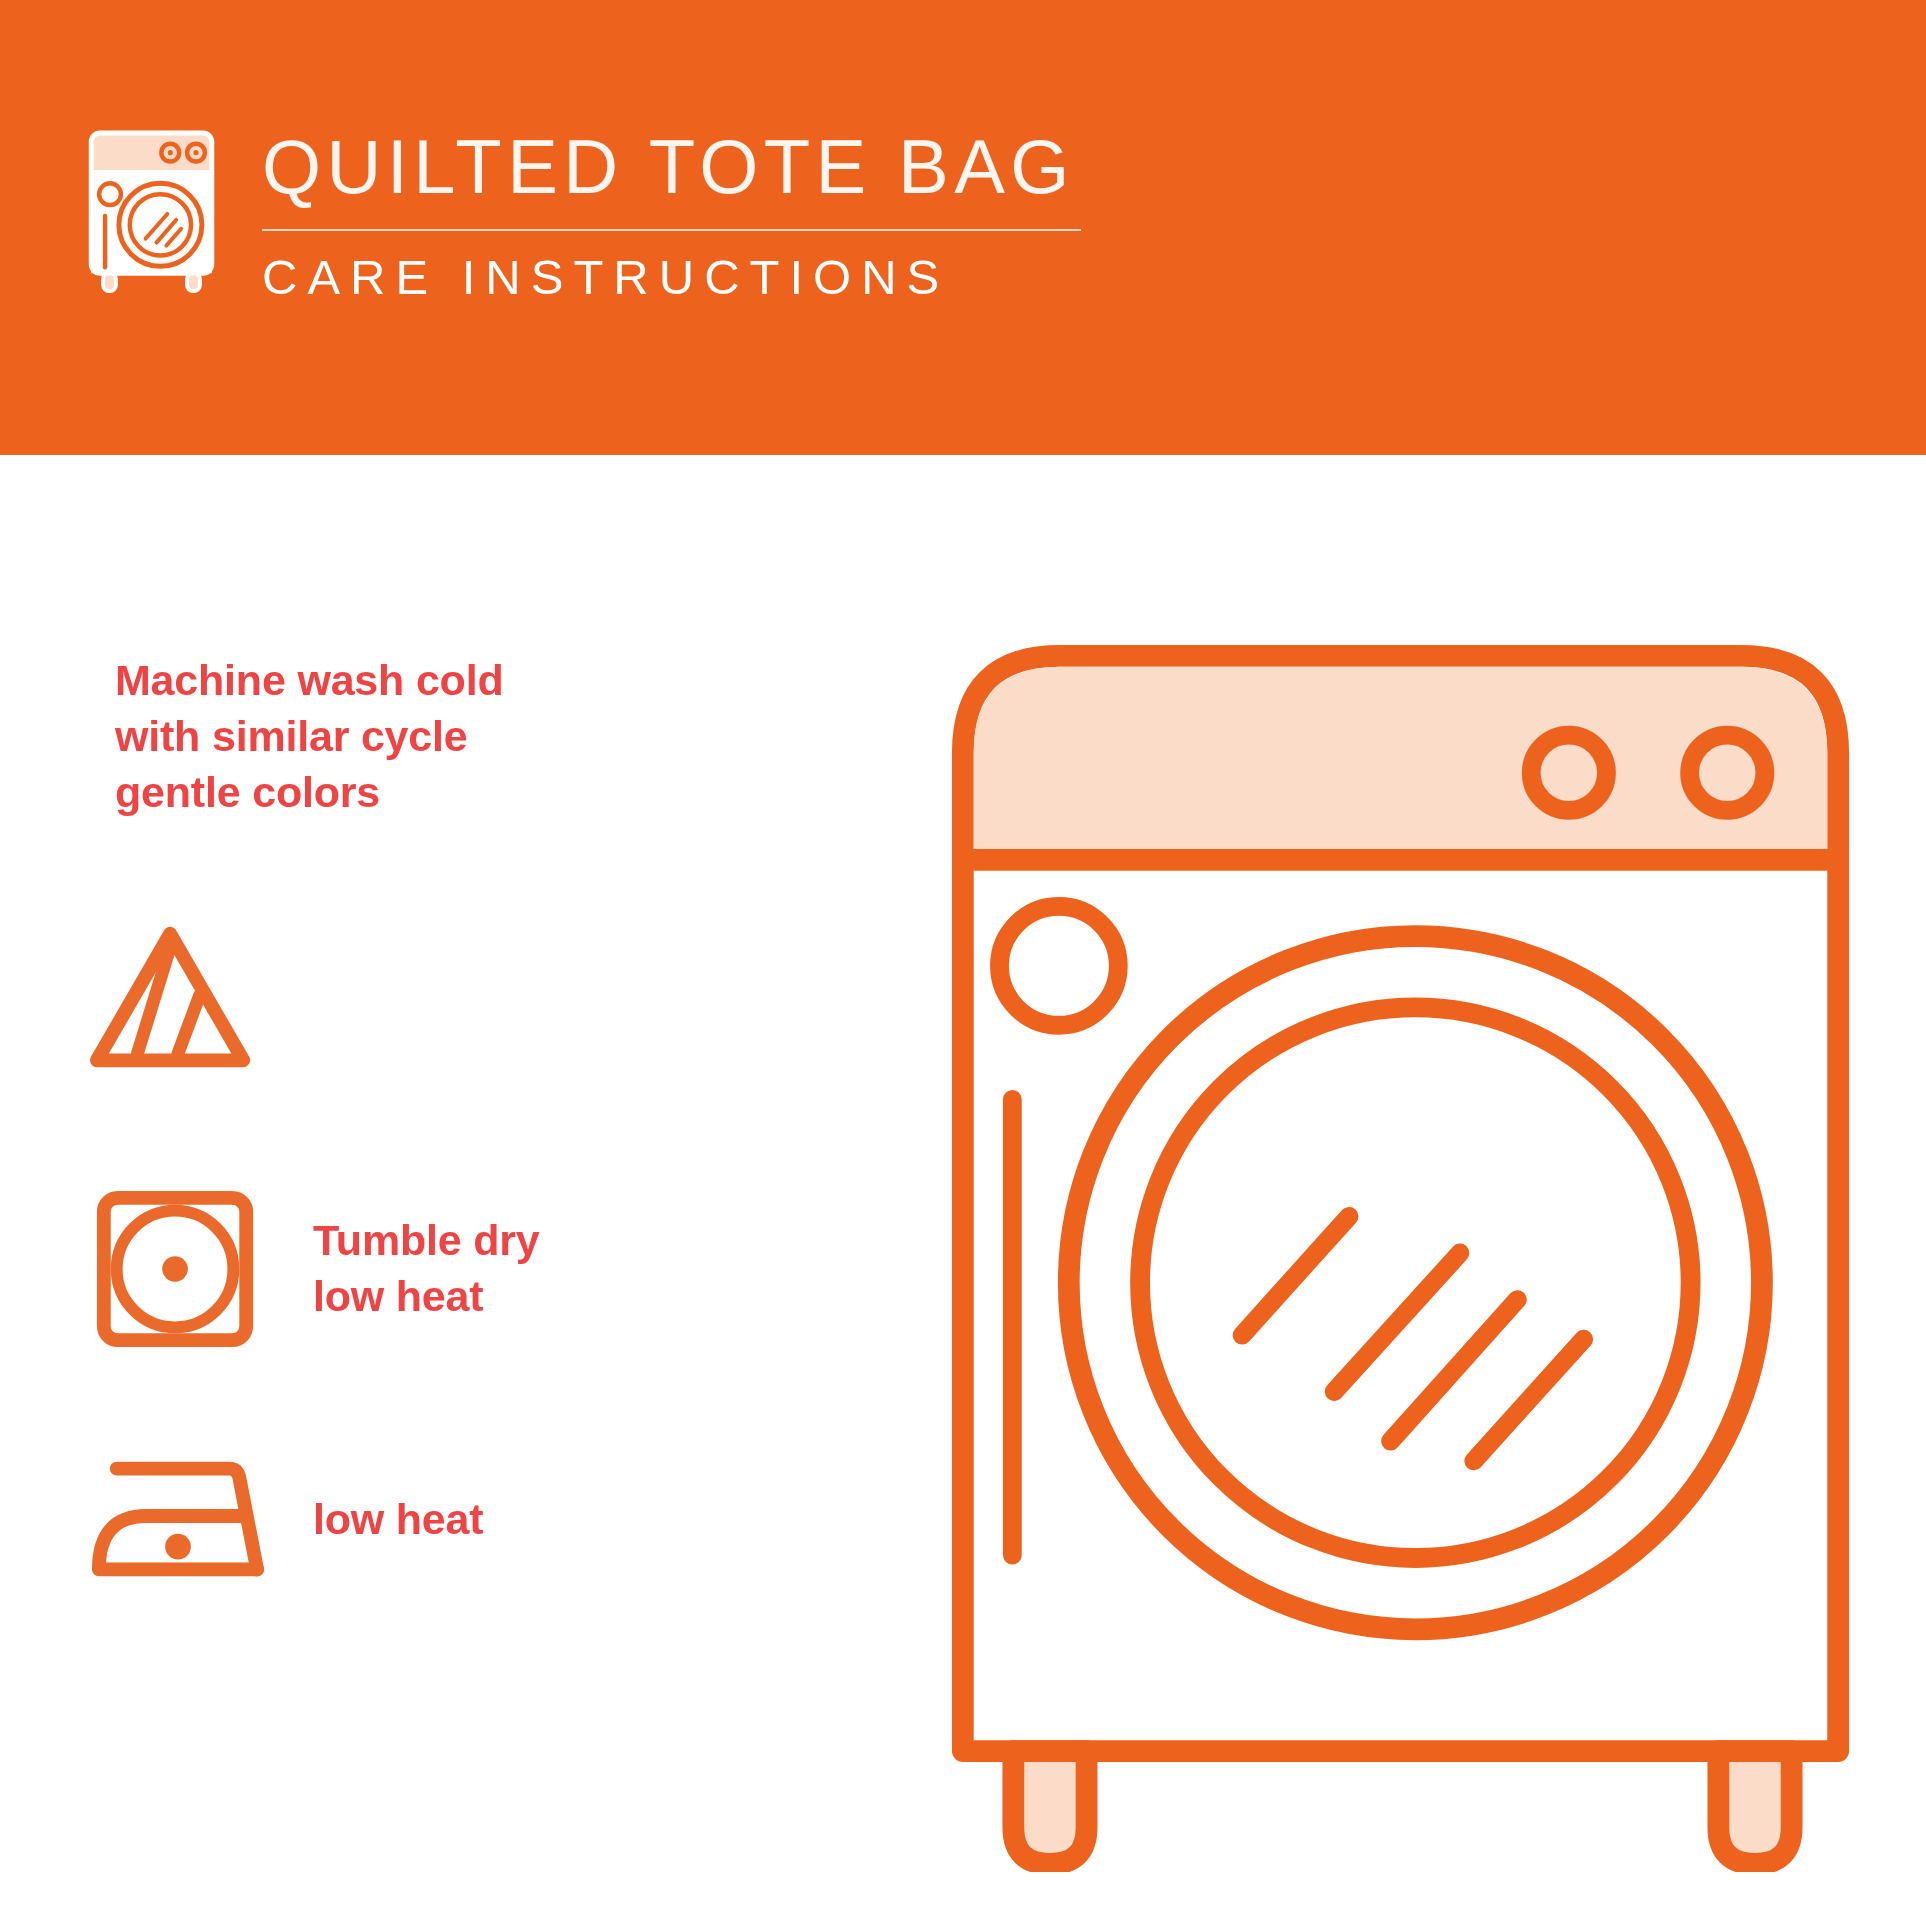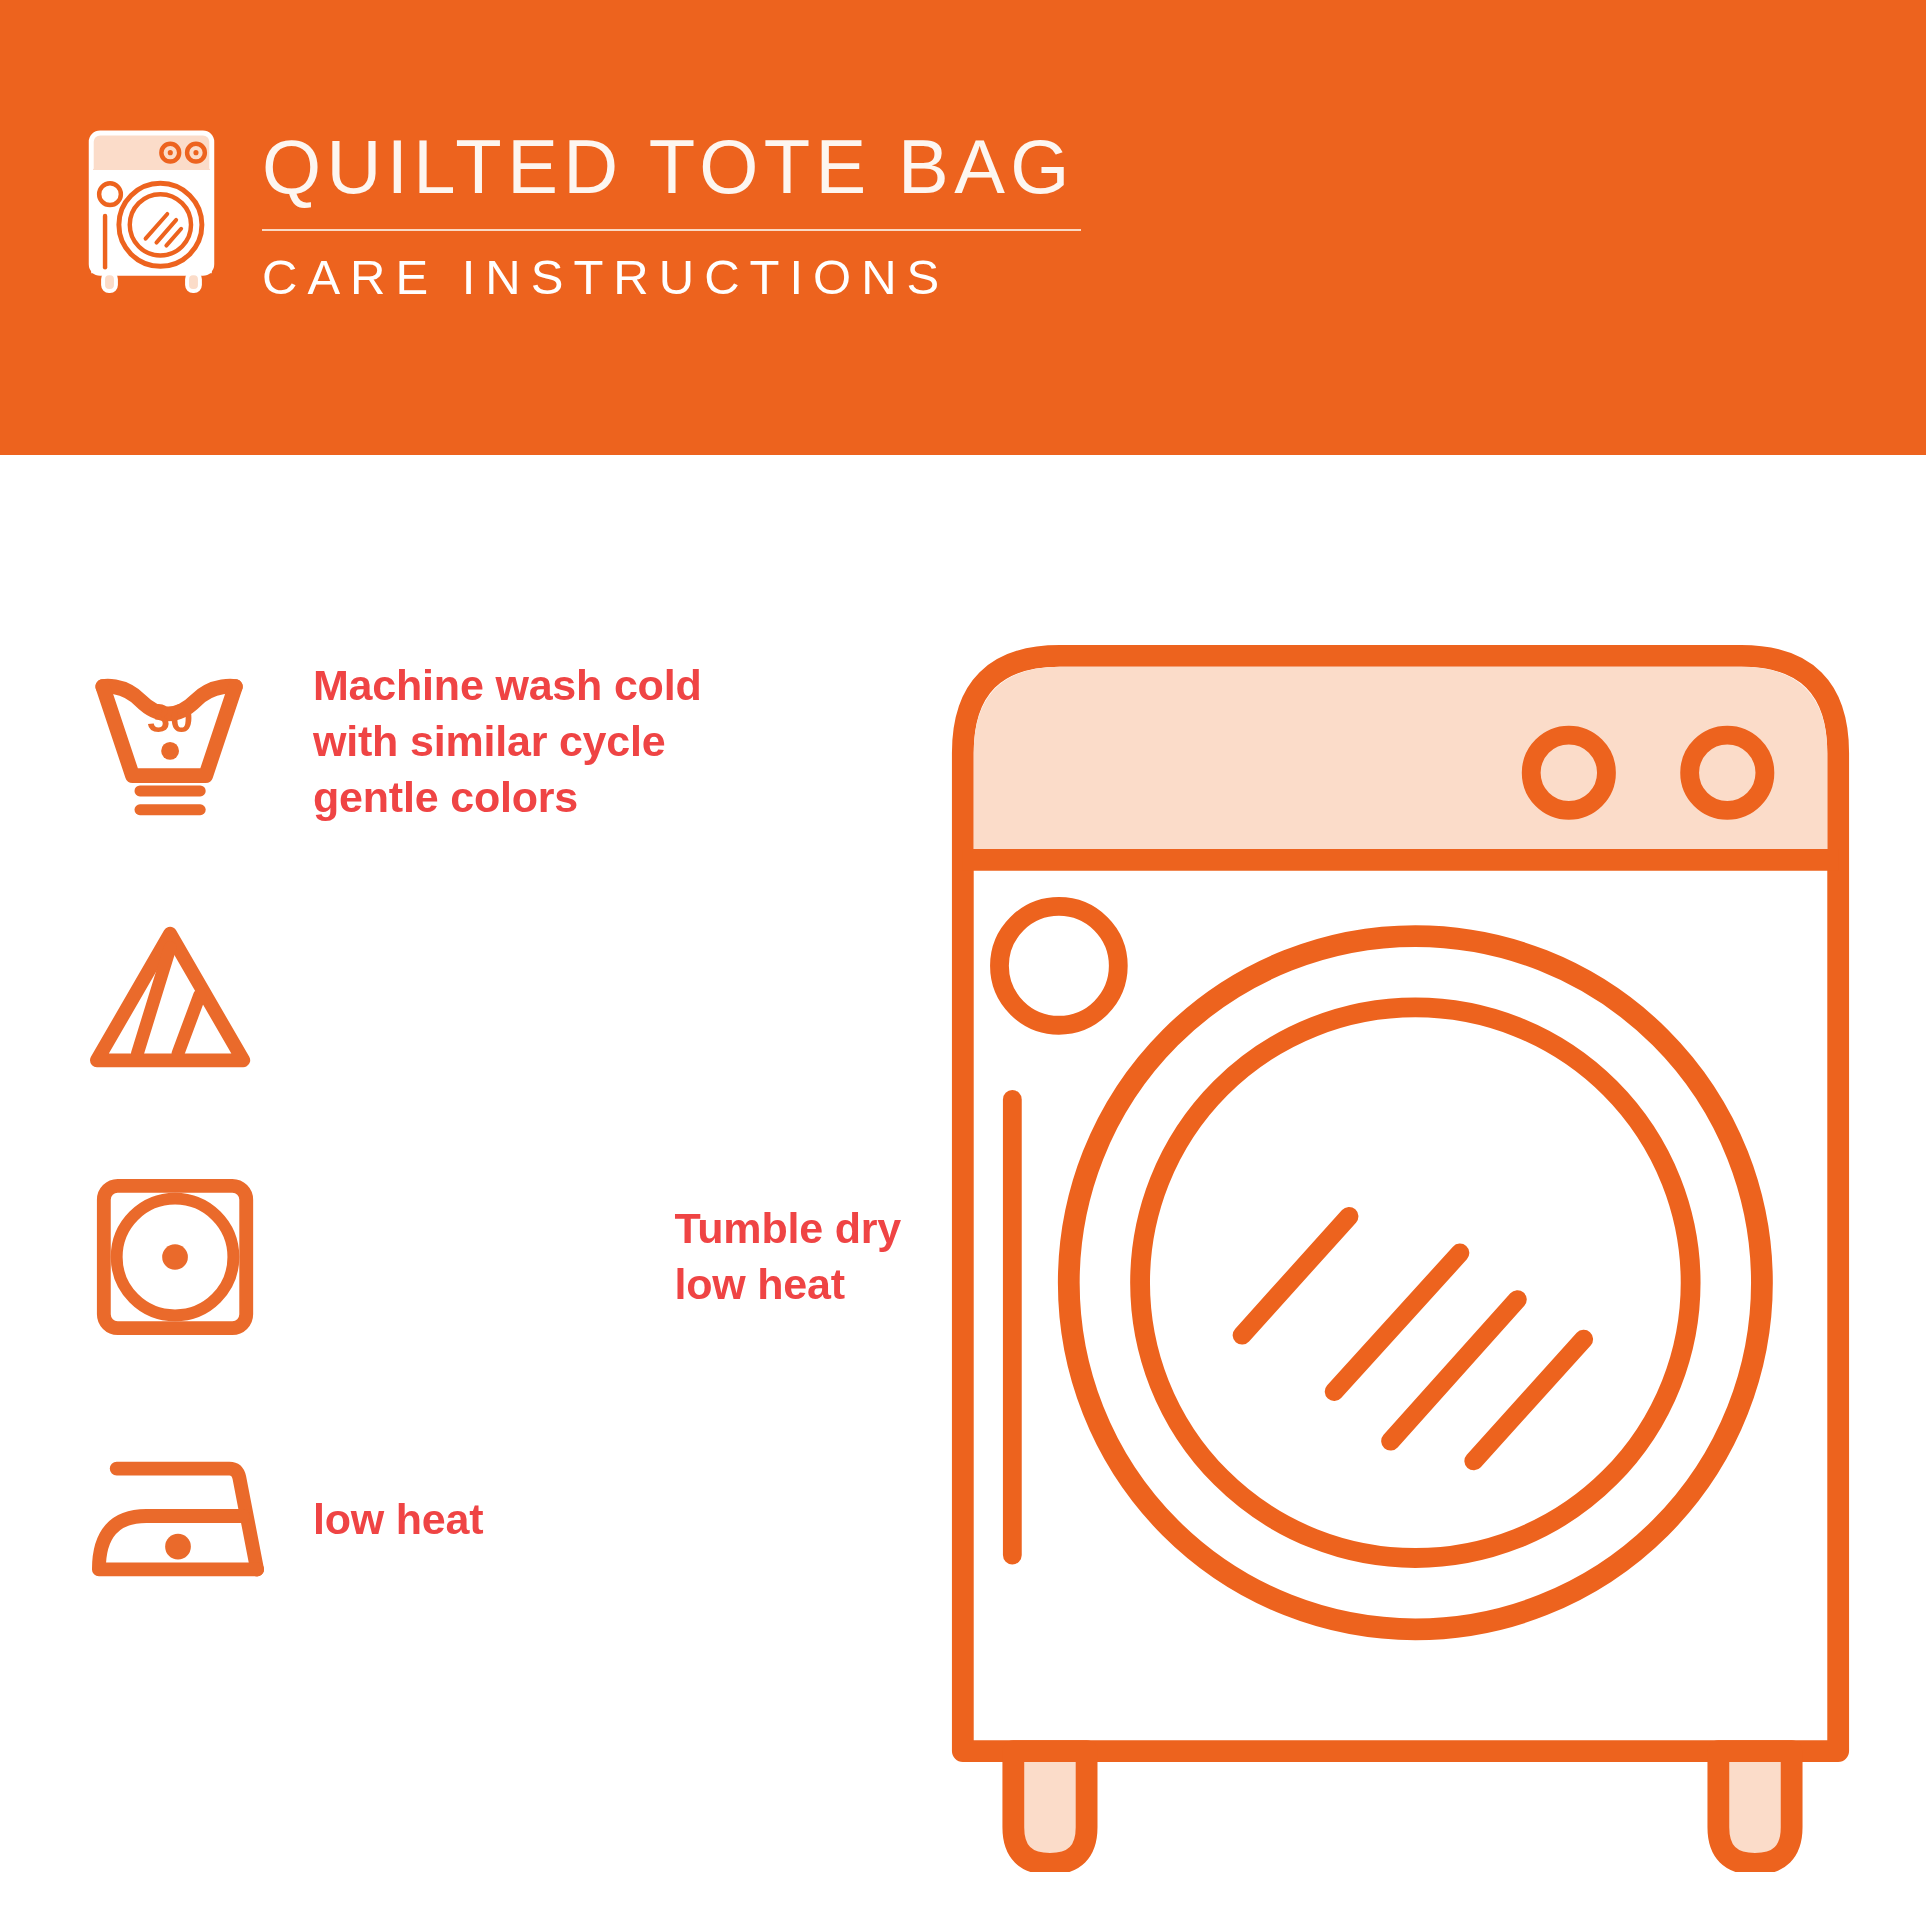--- a/index.html
+++ b/index.html
@@ -80,21 +80,21 @@
   }
   .instruction-row {
     position: absolute;
     left: 79px;
     display: flex;
     align-items: center;
     width: 822px;
   }
   .row-0 { top: 0px; }
   .row-1 { top: 259px; }
-  .row-2 { top: 515px; justify-content: space-between; }
+  .row-2 { top: 527px; }
   .row-3 { top: 778px; }
 
   .care-icon {
     width: 198px;
     height: 178px;
     flex: 0 0 auto;
     display: flex;
     align-items: center;
     justify-content: center;
   }
@@ -150,30 +150,20 @@
         <div class="title-divider"></div>
         <div class="title-sub">CARE INSTRUCTIONS</div>
       </div>
 
     </div>
   </div>
 
   <div class="instructions">
 
     <div class="instruction-row row-0">
-      <div class="care-icon">
-        <svg viewBox="0 0 200 180" width="198" height="178">
-          <path d="M24 34 C24 34 44 30 62 48 C80 66 100 66 118 48 C136 30 158 34 158 34" fill="none" stroke="#EA6A2B" stroke-width="15" stroke-linecap="round" stroke-linejoin="round"></path>
-          <path d="M24 34 L54 124 L128 124 L158 34" fill="none" stroke="#EA6A2B" stroke-width="15" stroke-linecap="round" stroke-linejoin="round"></path>
-          <text x="92" y="80" font-family="Liberation Sans, sans-serif" font-size="42" font-weight="700" fill="#EA6A2B" text-anchor="middle">30</text>
-          <circle cx="92" cy="99" r="9" fill="#EA6A2B"></circle>
-          <rect x="56" y="134" width="72" height="11" rx="5.5" fill="#EA6A2B"></rect>
-          <rect x="56" y="153" width="72" height="11" rx="5.5" fill="#EA6A2B"></rect>
-        </svg>
-      </div>
       <div class="care-label">
         <div>Machine wash cold</div>
         <div>with similar cycle</div>
         <div>gentle colors</div>
       </div>
     </div>
 
     <div class="instruction-row row-1">
       <div class="care-icon">
         <svg viewBox="0 0 200 180" width="198" height="178">

